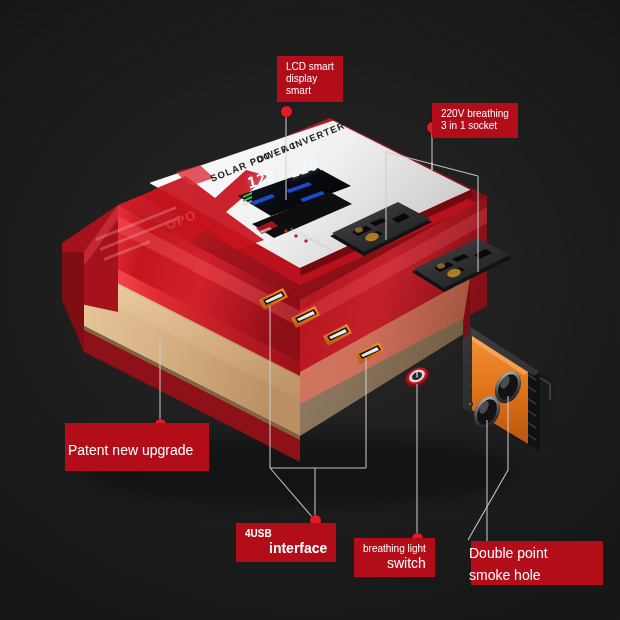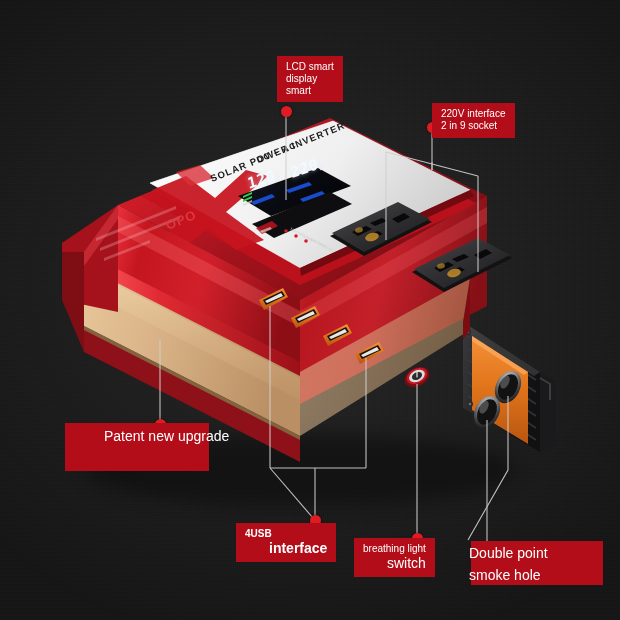--- a/index.html
+++ b/index.html
@@ -362,27 +362,27 @@
   <div class="dot" style="left:412px;top:533px;"></div>
   <div class="dot" style="left:483px;top:547px;"></div>
 
   <div class="callout" style="left:277px;top:56px;">
     <span class="l1 big">LCD smart</span>
     <span class="l2 sm">display</span>
     <span class="l2 sm">smart</span>
   </div>
 
   <div class="callout" style="left:432px;top:103px;">
-    <span class="l1 big">220V interface</span>
-    <span class="l2 sm">2 in 9 socket</span>
+    <span class="l1 big">220V breathing</span>
+    <span class="l2 sm">3 in 1 socket</span>
   </div>
 
   <div class="callout overflow" style="left:68px;top:426px;width:150px;height:44px;">
     <span class="bg" style="left:-3px;top:-3px;width:144px;height:48px;"></span>
-    <span class="l1 md" style="left:-4px;top:2px;margin-left:36px;">Patent new upgrade</span>
+    <span class="l1 md" style="left:-4px;top:16px;">Patent new upgrade</span>
   </div>
 
   <div class="callout" style="left:236px;top:523px;font-weight:bold;">
     <span class="l1 big">4USB</span>
     <span class="l2 md">interface</span>
   </div>
 
   <div class="callout overflow" style="left:477px;top:543px;width:140px;height:42px;">
     <span class="bg" style="left:-6px;top:-2px;width:132px;height:44px;"></span>
     <span class="l1 md" style="left:-12px;top:2px;">Double point</span>

